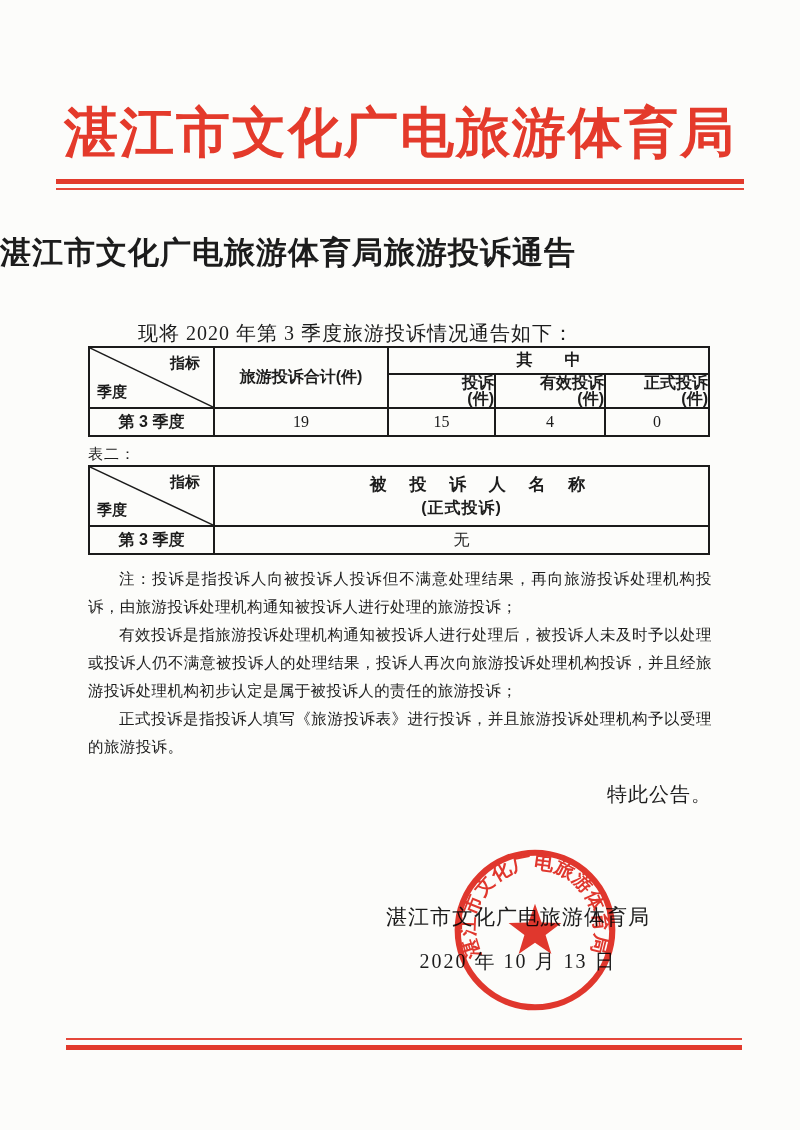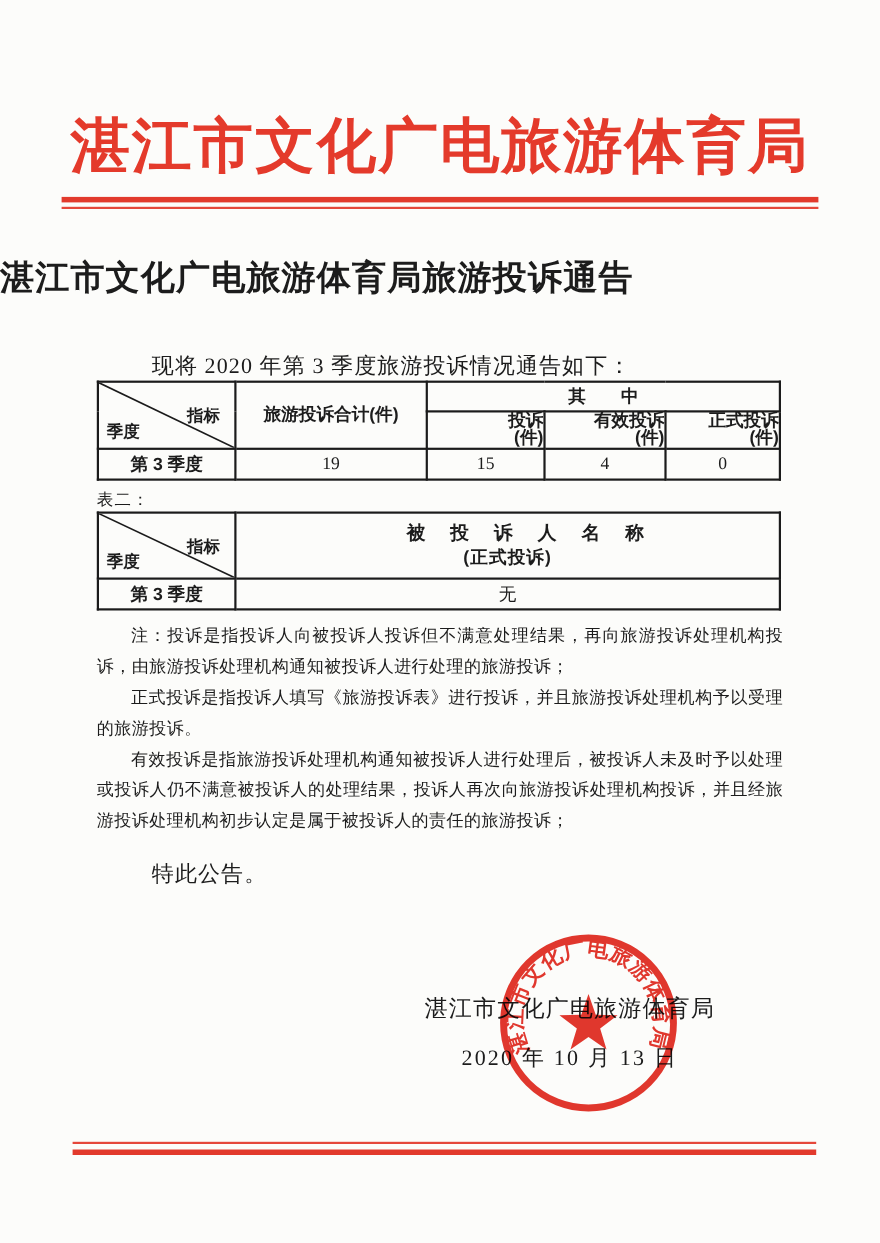--- a/index.html
+++ b/index.html
@@ -30,31 +30,31 @@
   .tbl-label.second{margin-top:8px;}
   table{border-collapse:collapse;margin-left:88px;width:620px;table-layout:fixed;}
   td{border:2px solid #1b1b1b;text-align:center;vertical-align:middle;padding:0;font-size:16px;}
   .th{font-family:"Liberation Sans","DejaVu Sans",sans-serif;font-weight:bold;font-size:16px;}
   .r-group td{height:25px;}
   .r-sub td{height:32px;}
   .r-data td{height:26px;}
   .sub-line{line-height:16px;text-align:right;}
   .diag{position:relative;}
   .diag svg{position:absolute;left:0;top:0;width:100%;height:100%;display:block;}
-  .diag .lt{position:absolute;top:21px;right:13px;font-family:"Liberation Sans","DejaVu Sans",sans-serif;font-weight:bold;font-size:15px;}
+  .diag .lt{position:absolute;top:6px;right:13px;font-family:"Liberation Sans","DejaVu Sans",sans-serif;font-weight:bold;font-size:15px;}
   .diag .lb{position:absolute;bottom:5px;left:7px;font-family:Liberation Sans, sans-serif;font-weight:bold;font-size:15px;}
   .quarter{font-family:"Liberation Sans","DejaVu Sans",sans-serif;font-weight:bold;margin-top:36px;}
   .num{font-size:16px;}
   .t2-head{height:58px;}
   .t2h1{font-family:"Liberation Sans","DejaVu Sans",sans-serif;font-weight:bold;font-size:17px;letter-spacing:9px;line-height:24px;padding-left:41px;}
   .t2h2{font-family:"Liberation Sans","DejaVu Sans",sans-serif;font-weight:bold;font-size:16px;letter-spacing:1px;line-height:22px;}
   
   .notes{margin:10px 88px 0;}
   .notes p{margin:0;font-size:15.5px;line-height:28px;text-indent:2em;text-align:justify;letter-spacing:0.4px;}
-  .closing{margin:20px 88px 4px;font-size:20px;text-indent:50px;letter-spacing:1px;}
+  .closing{margin:20px 88px 4px;font-size:20px;text-indent:50px;letter-spacing:1px;text-align:right;}
   
   .signature{position:absolute;left:382px;top:903px;width:272px;text-align:center;}
   .sig-org{font-size:21px;letter-spacing:1px;white-space:nowrap;}
   .sig-date{margin-top:17px;font-size:20px;letter-spacing:2px;white-space:nowrap;}
   .seal{position:absolute;left:450px;top:845px;width:170px;height:170px;mix-blend-mode:multiply;opacity:0.92;}
   
   .rule-bottom{position:absolute;left:66px;top:1038px;width:676px;}
   .rule-bottom .thin{height:2px;background:#e5473a;}
   .rule-bottom .thick{height:5px;background:#e23a2c;margin-top:5px;}
 </style>
@@ -142,22 +142,22 @@
     </tr>
     <tr class="r-data">
       <td class="quarter">第 3 季度</td>
       <td>无</td>
     </tr>
   </tbody>
     </table>
 
   <div class="notes">
     <p>注：投诉是指投诉人向被投诉人投诉但不满意处理结果，再向旅游投诉处理机构投诉，由旅游投诉处理机构通知被投诉人进行处理的旅游投诉；</p>
+    <p>有效投诉是指旅游投诉处理机构通知被投诉人进行处理后，被投诉人未及时予以处理或投诉人仍不满意被投诉人的处理结果，投诉人再次向旅游投诉处理机构投诉，并且经旅游投诉处理机构初步认定是属于被投诉人的责任的旅游投诉；</p>
     <p>正式投诉是指投诉人填写《旅游投诉表》进行投诉，并且旅游投诉处理机构予以受理的旅游投诉。</p>
-    <p>有效投诉是指旅游投诉处理机构通知被投诉人进行处理后，被投诉人未及时予以处理或投诉人仍不满意被投诉人的处理结果，投诉人再次向旅游投诉处理机构投诉，并且经旅游投诉处理机构初步认定是属于被投诉人的责任的旅游投诉；</p>
   </div>
 
   <p class="closing">特此公告。</p>
 
   <div class="signature">
     <div class="sig-org">湛江市文化广电旅游体育局</div>
     <div class="sig-date">2020 年 10 月 13 日</div>
   </div>
 
   <svg class="seal" viewBox="0 0 220 220">

